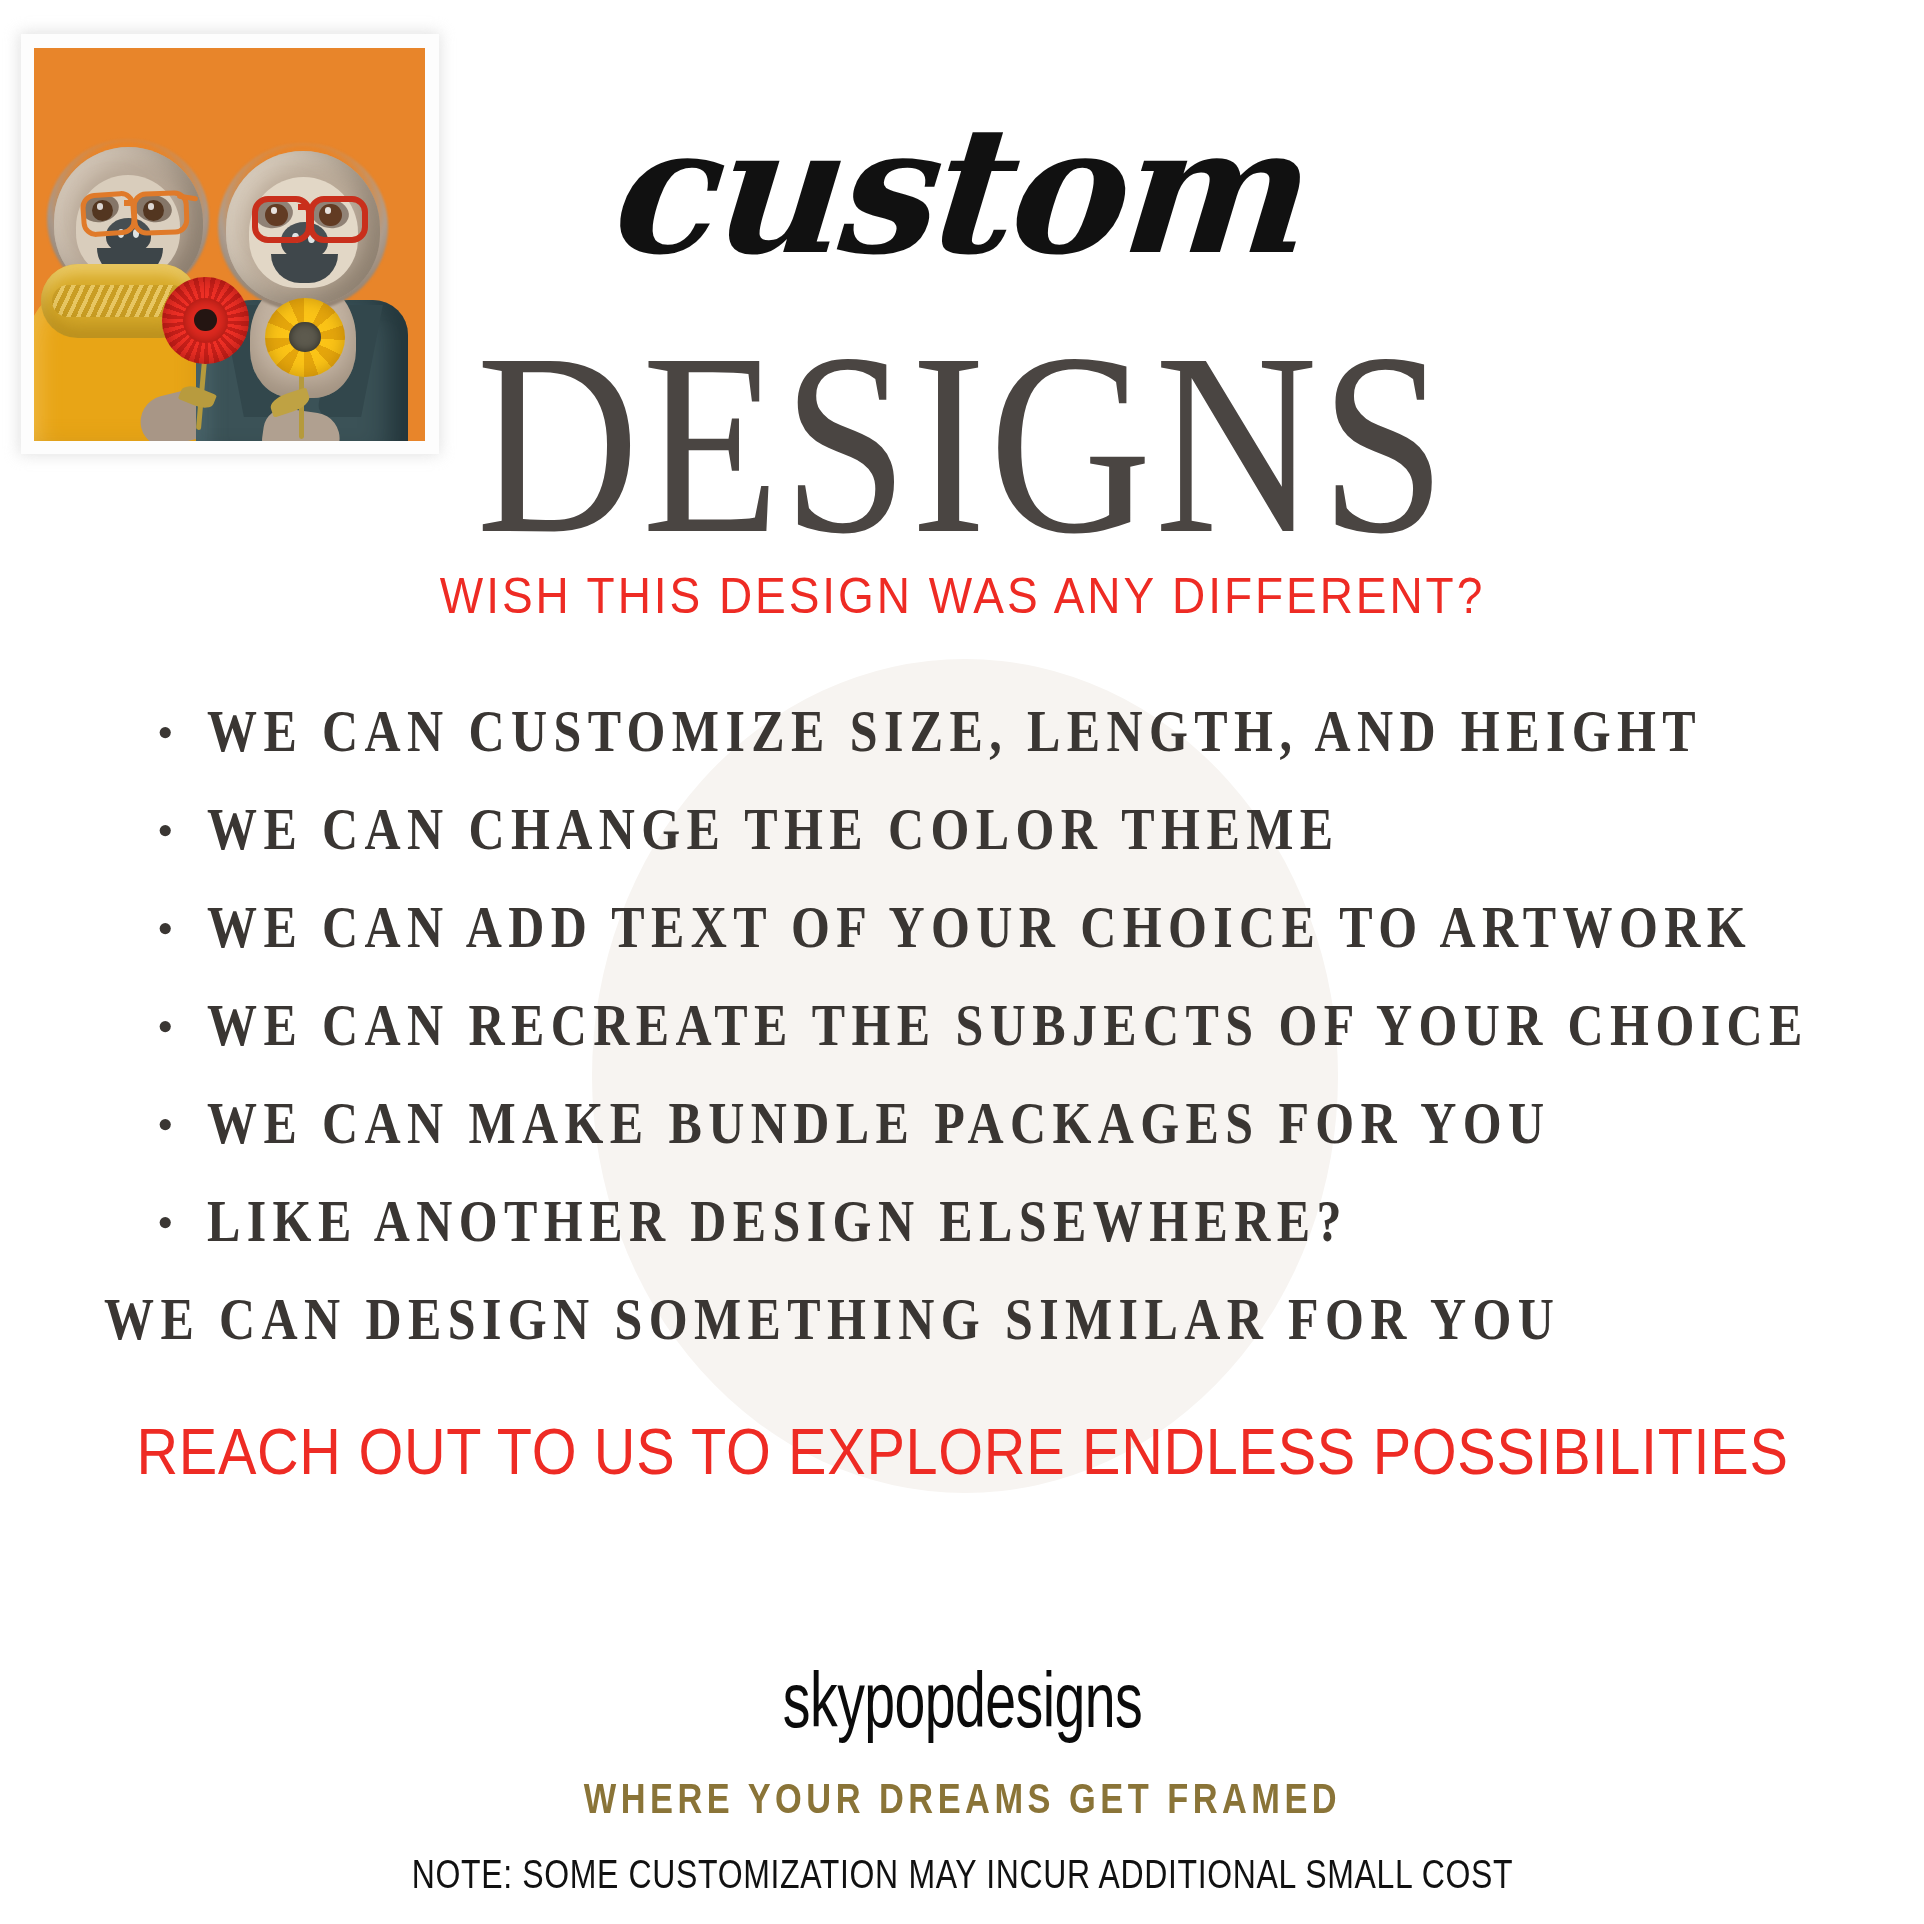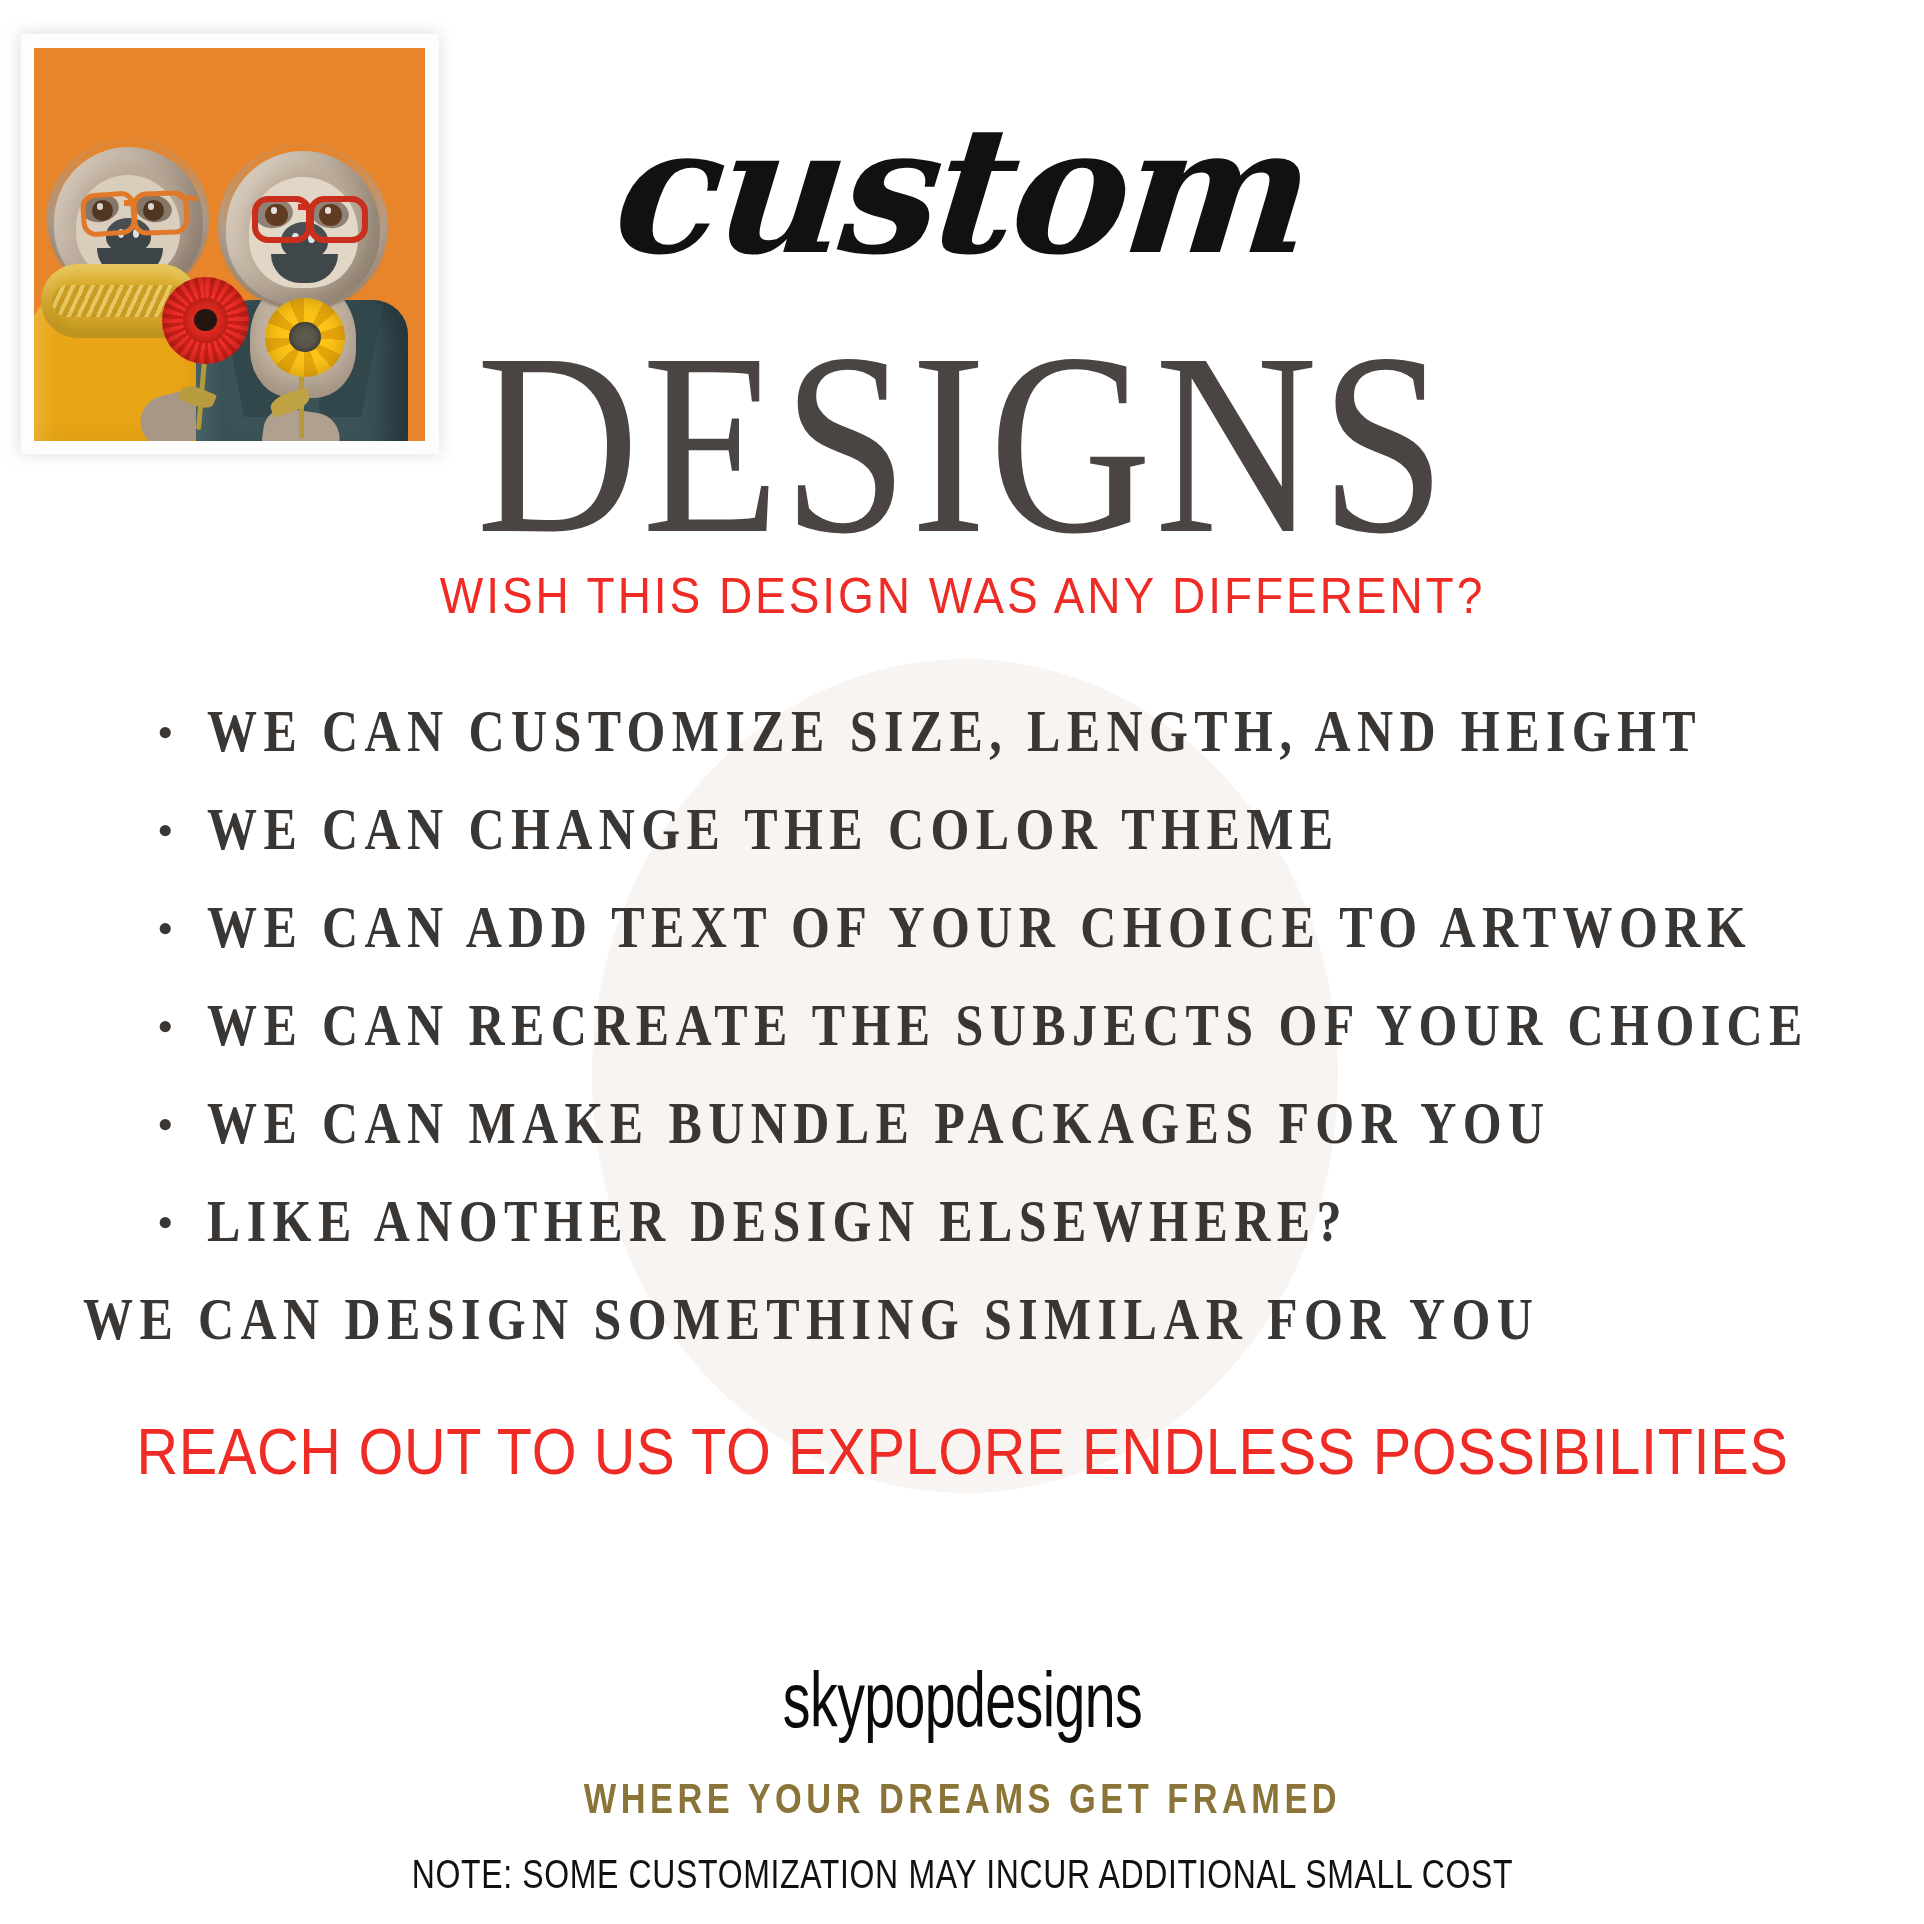--- a/index.html
+++ b/index.html
@@ -247,21 +247,21 @@
     font-weight: 700;
     font-size: 50px;
     line-height: 1;
     letter-spacing: 6.4px;
     color: #3a3633;
     white-space: nowrap;
     transform: scaleY(1.18);
     transform-origin: center baseline;
   }
   #benefit-continuation {
-    padding-left: 83px;
+    padding-left: 104px;
   }
   #benefit-continuation .benefit-bullet { visibility: hidden; width: 0; flex: 0 0 0; }
 
   
   #cta-line {
     position: absolute;
     left: 0; top: 1420px; width: 1925px;
     z-index: 2;
     text-align: center;
     font-family: "Liberation Sans", sans-serif;

